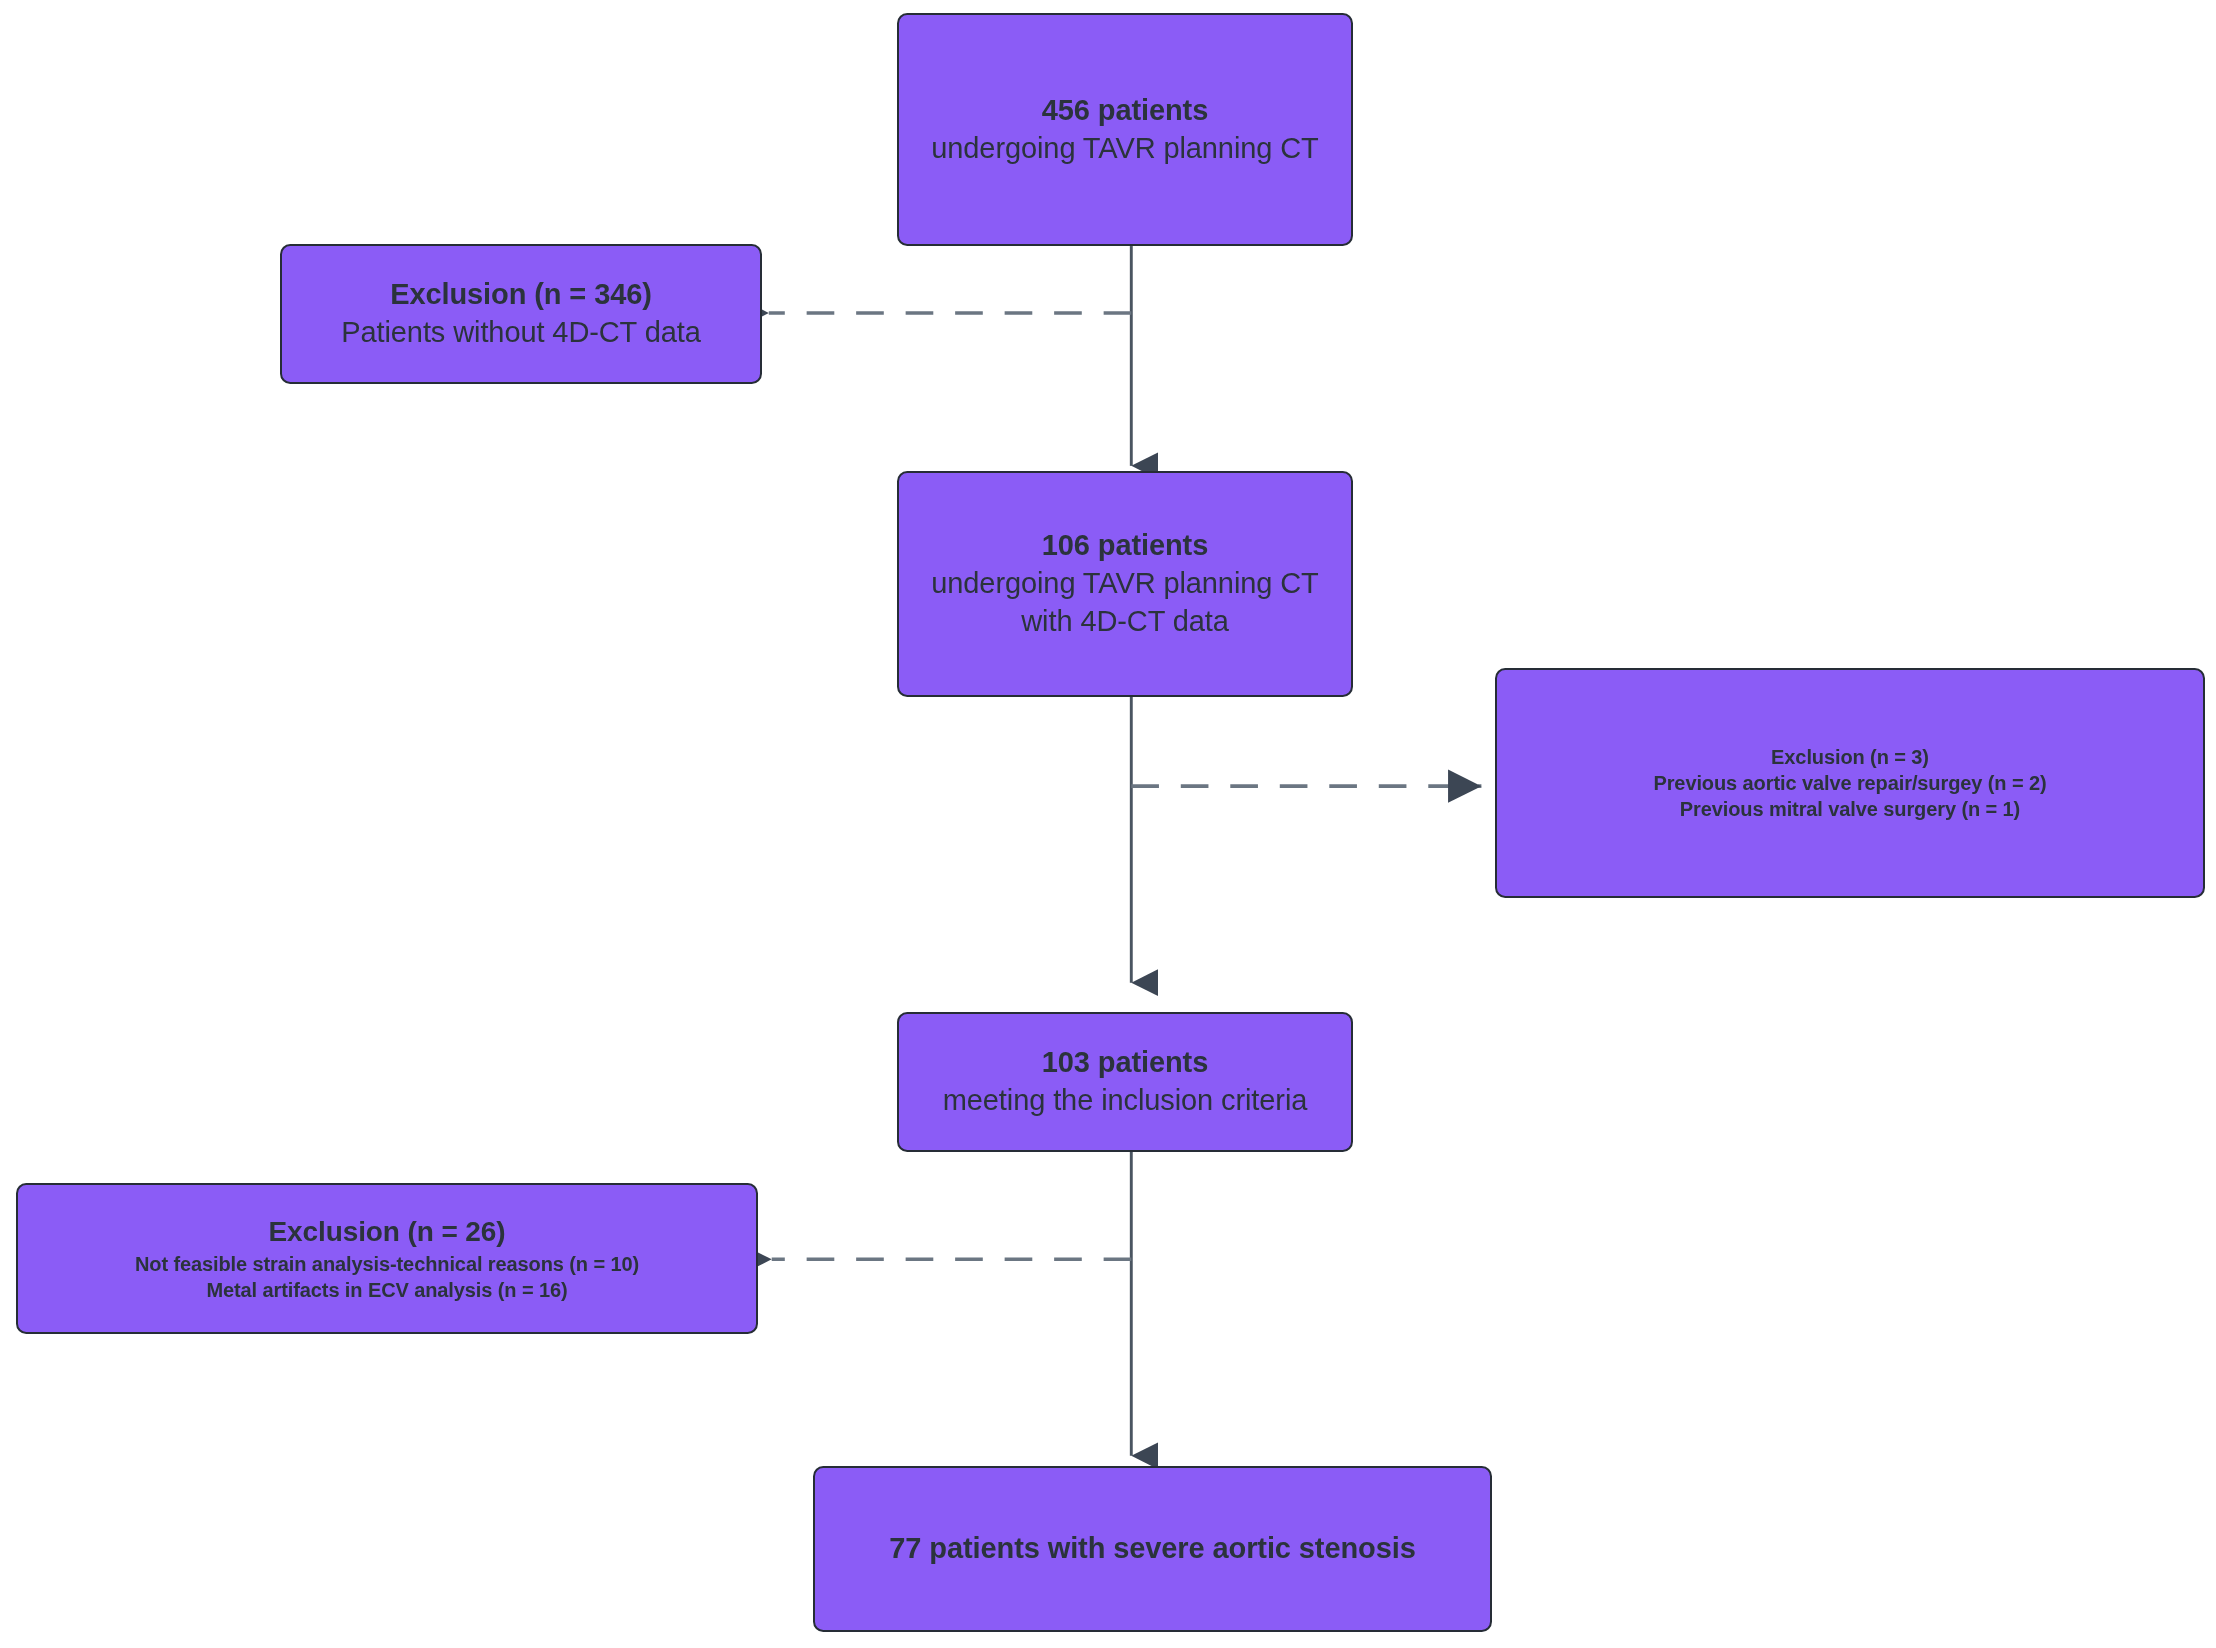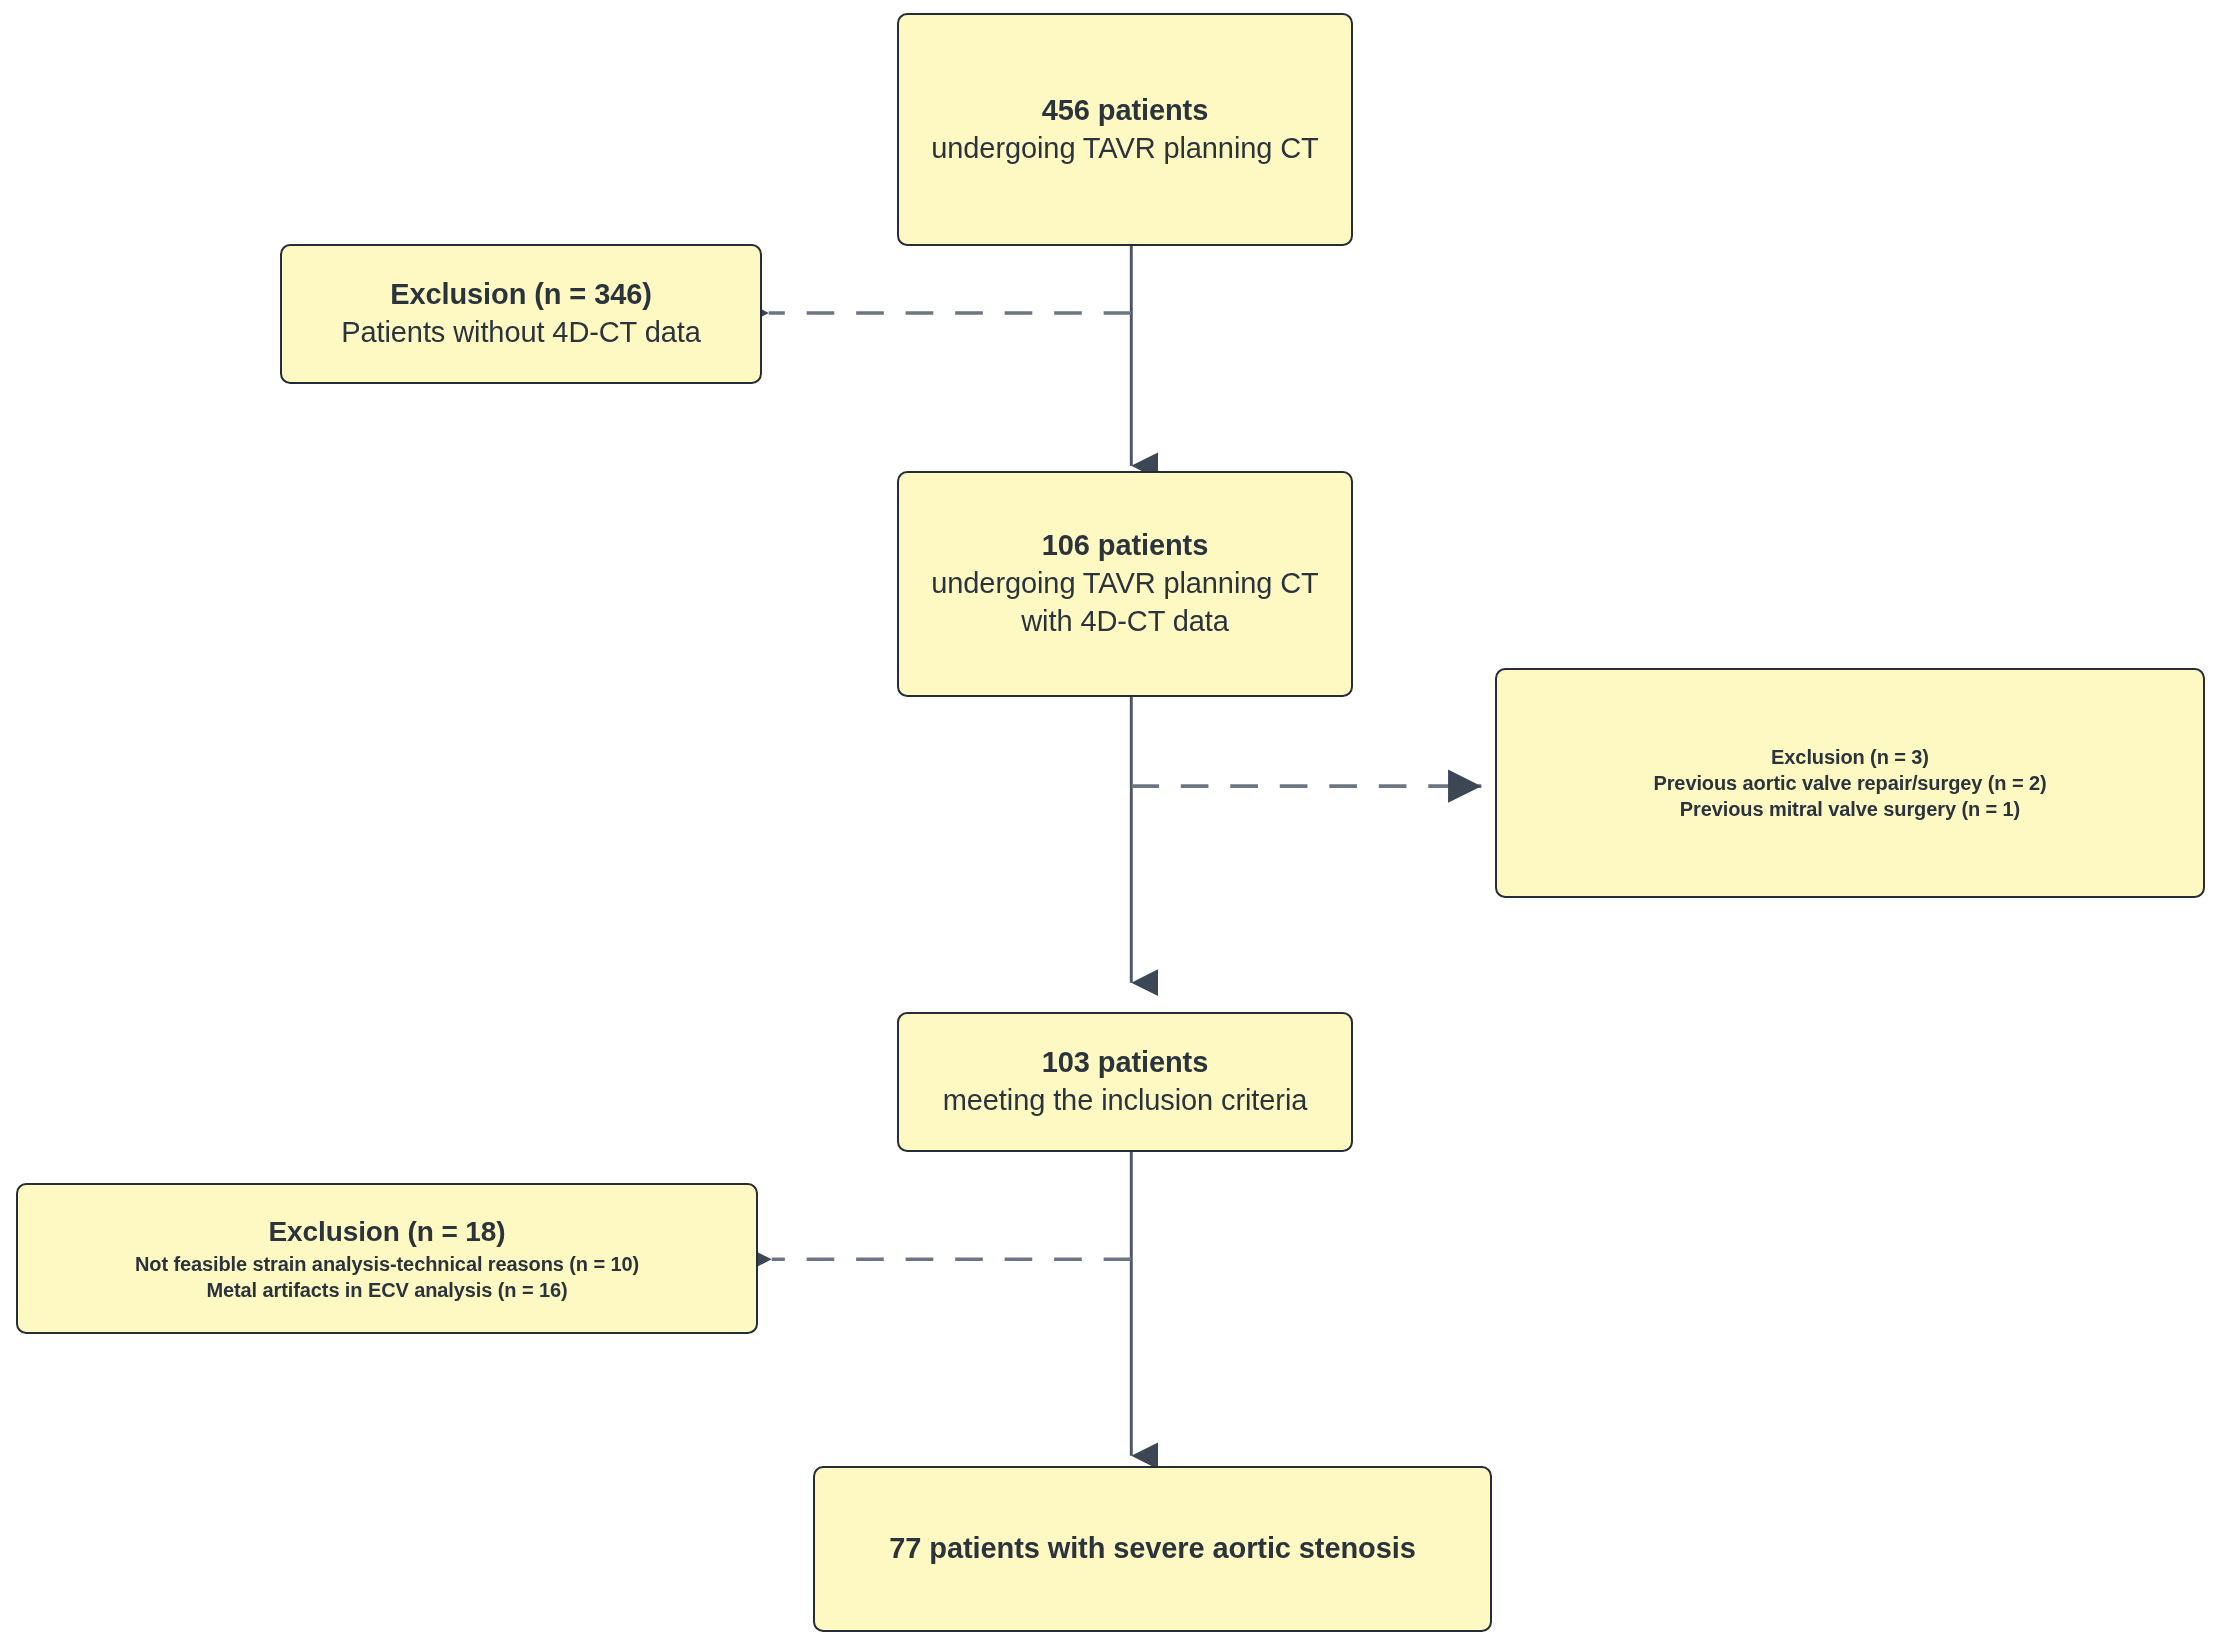--- a/index.html
+++ b/index.html
@@ -22,21 +22,21 @@
     position: absolute;
     left: 0;
     top: 0;
     width: 2216px;
     height: 1648px;
     pointer-events: none;
   }
   .node {
     position: absolute;
     box-sizing: border-box;
-    background: #fef9c3;
+    background: #8b5cf6;
     border: 2.9px solid #262d36;
     border-radius: 10.2px;
     display: flex;
     align-items: center;
     justify-content: flex-start;
     text-align: center;
     color: #2b333c;
     z-index: 2;
   }
   .node-inner {
@@ -141,21 +141,21 @@
 
   <div class="node" id="node-cohort-inclusion">
     <div class="node-inner">
       <span class="line t-strong">103 patients</span>
       <span class="line t-normal">meeting the inclusion criteria</span>
     </div>
   </div>
 
   <div class="node" id="node-exclusion-3">
     <div class="node-inner">
-      <span class="line t-small-strong">Exclusion (n = 18)</span>
+      <span class="line t-small-strong">Exclusion (n = 26)</span>
       <span class="line t-small">Not feasible strain analysis-technical reasons (n = 10)</span>
       <span class="line t-small">Metal artifacts in ECV analysis (n = 16)</span>
     </div>
   </div>
 
   <div class="node" id="node-cohort-final">
     <div class="node-inner">
       <span class="line t-strong">77 patients with severe aortic stenosis</span>
     </div>
   </div>

